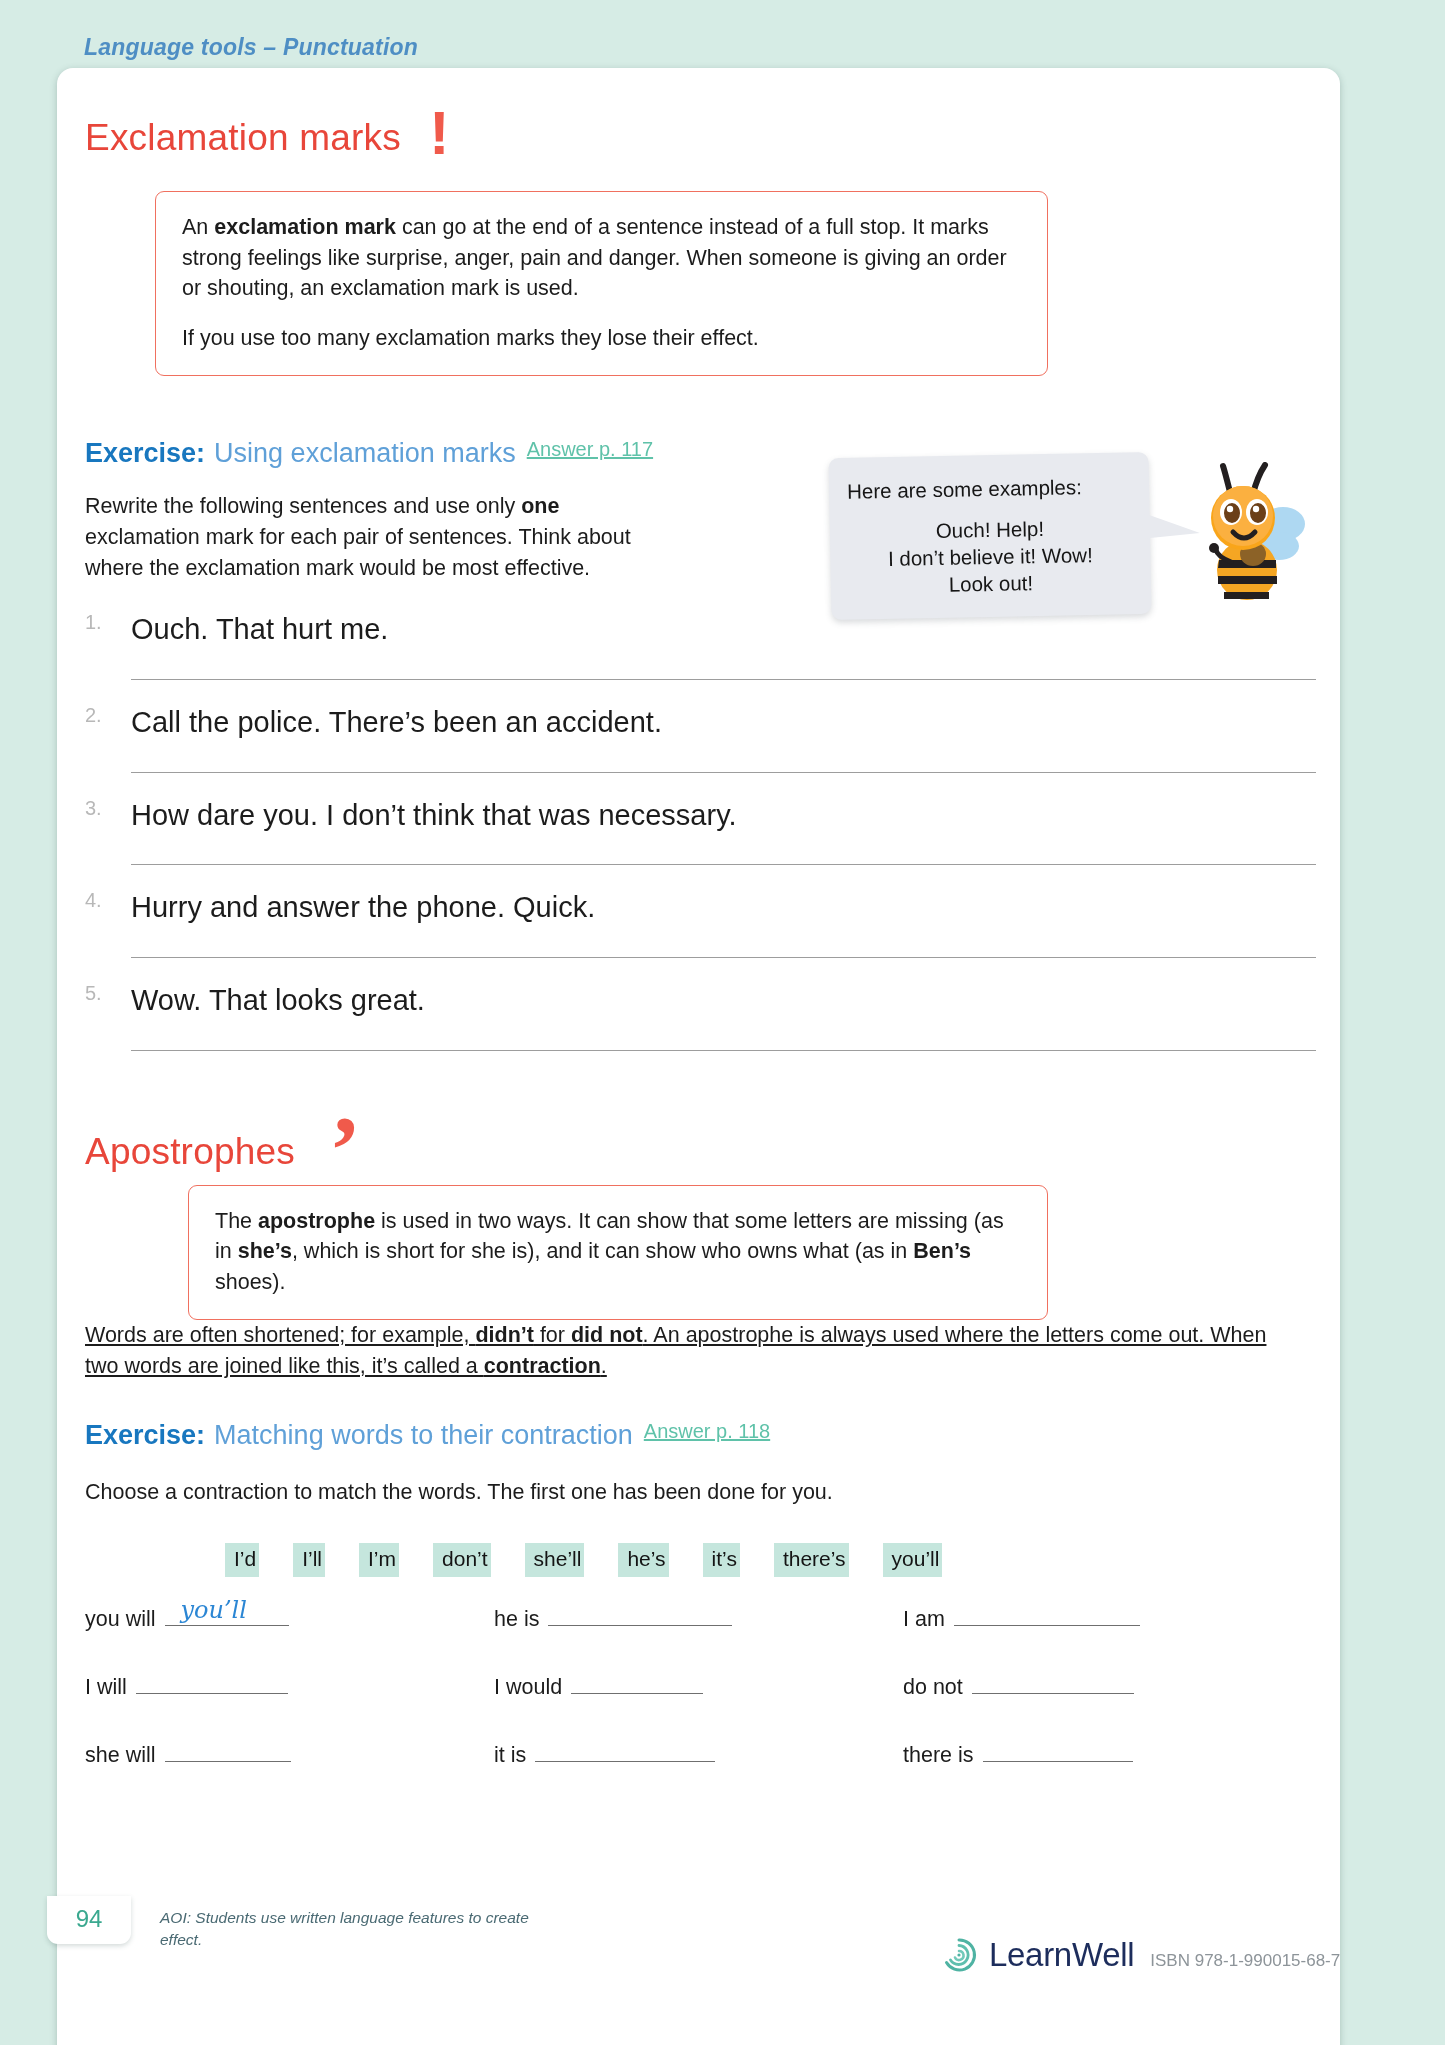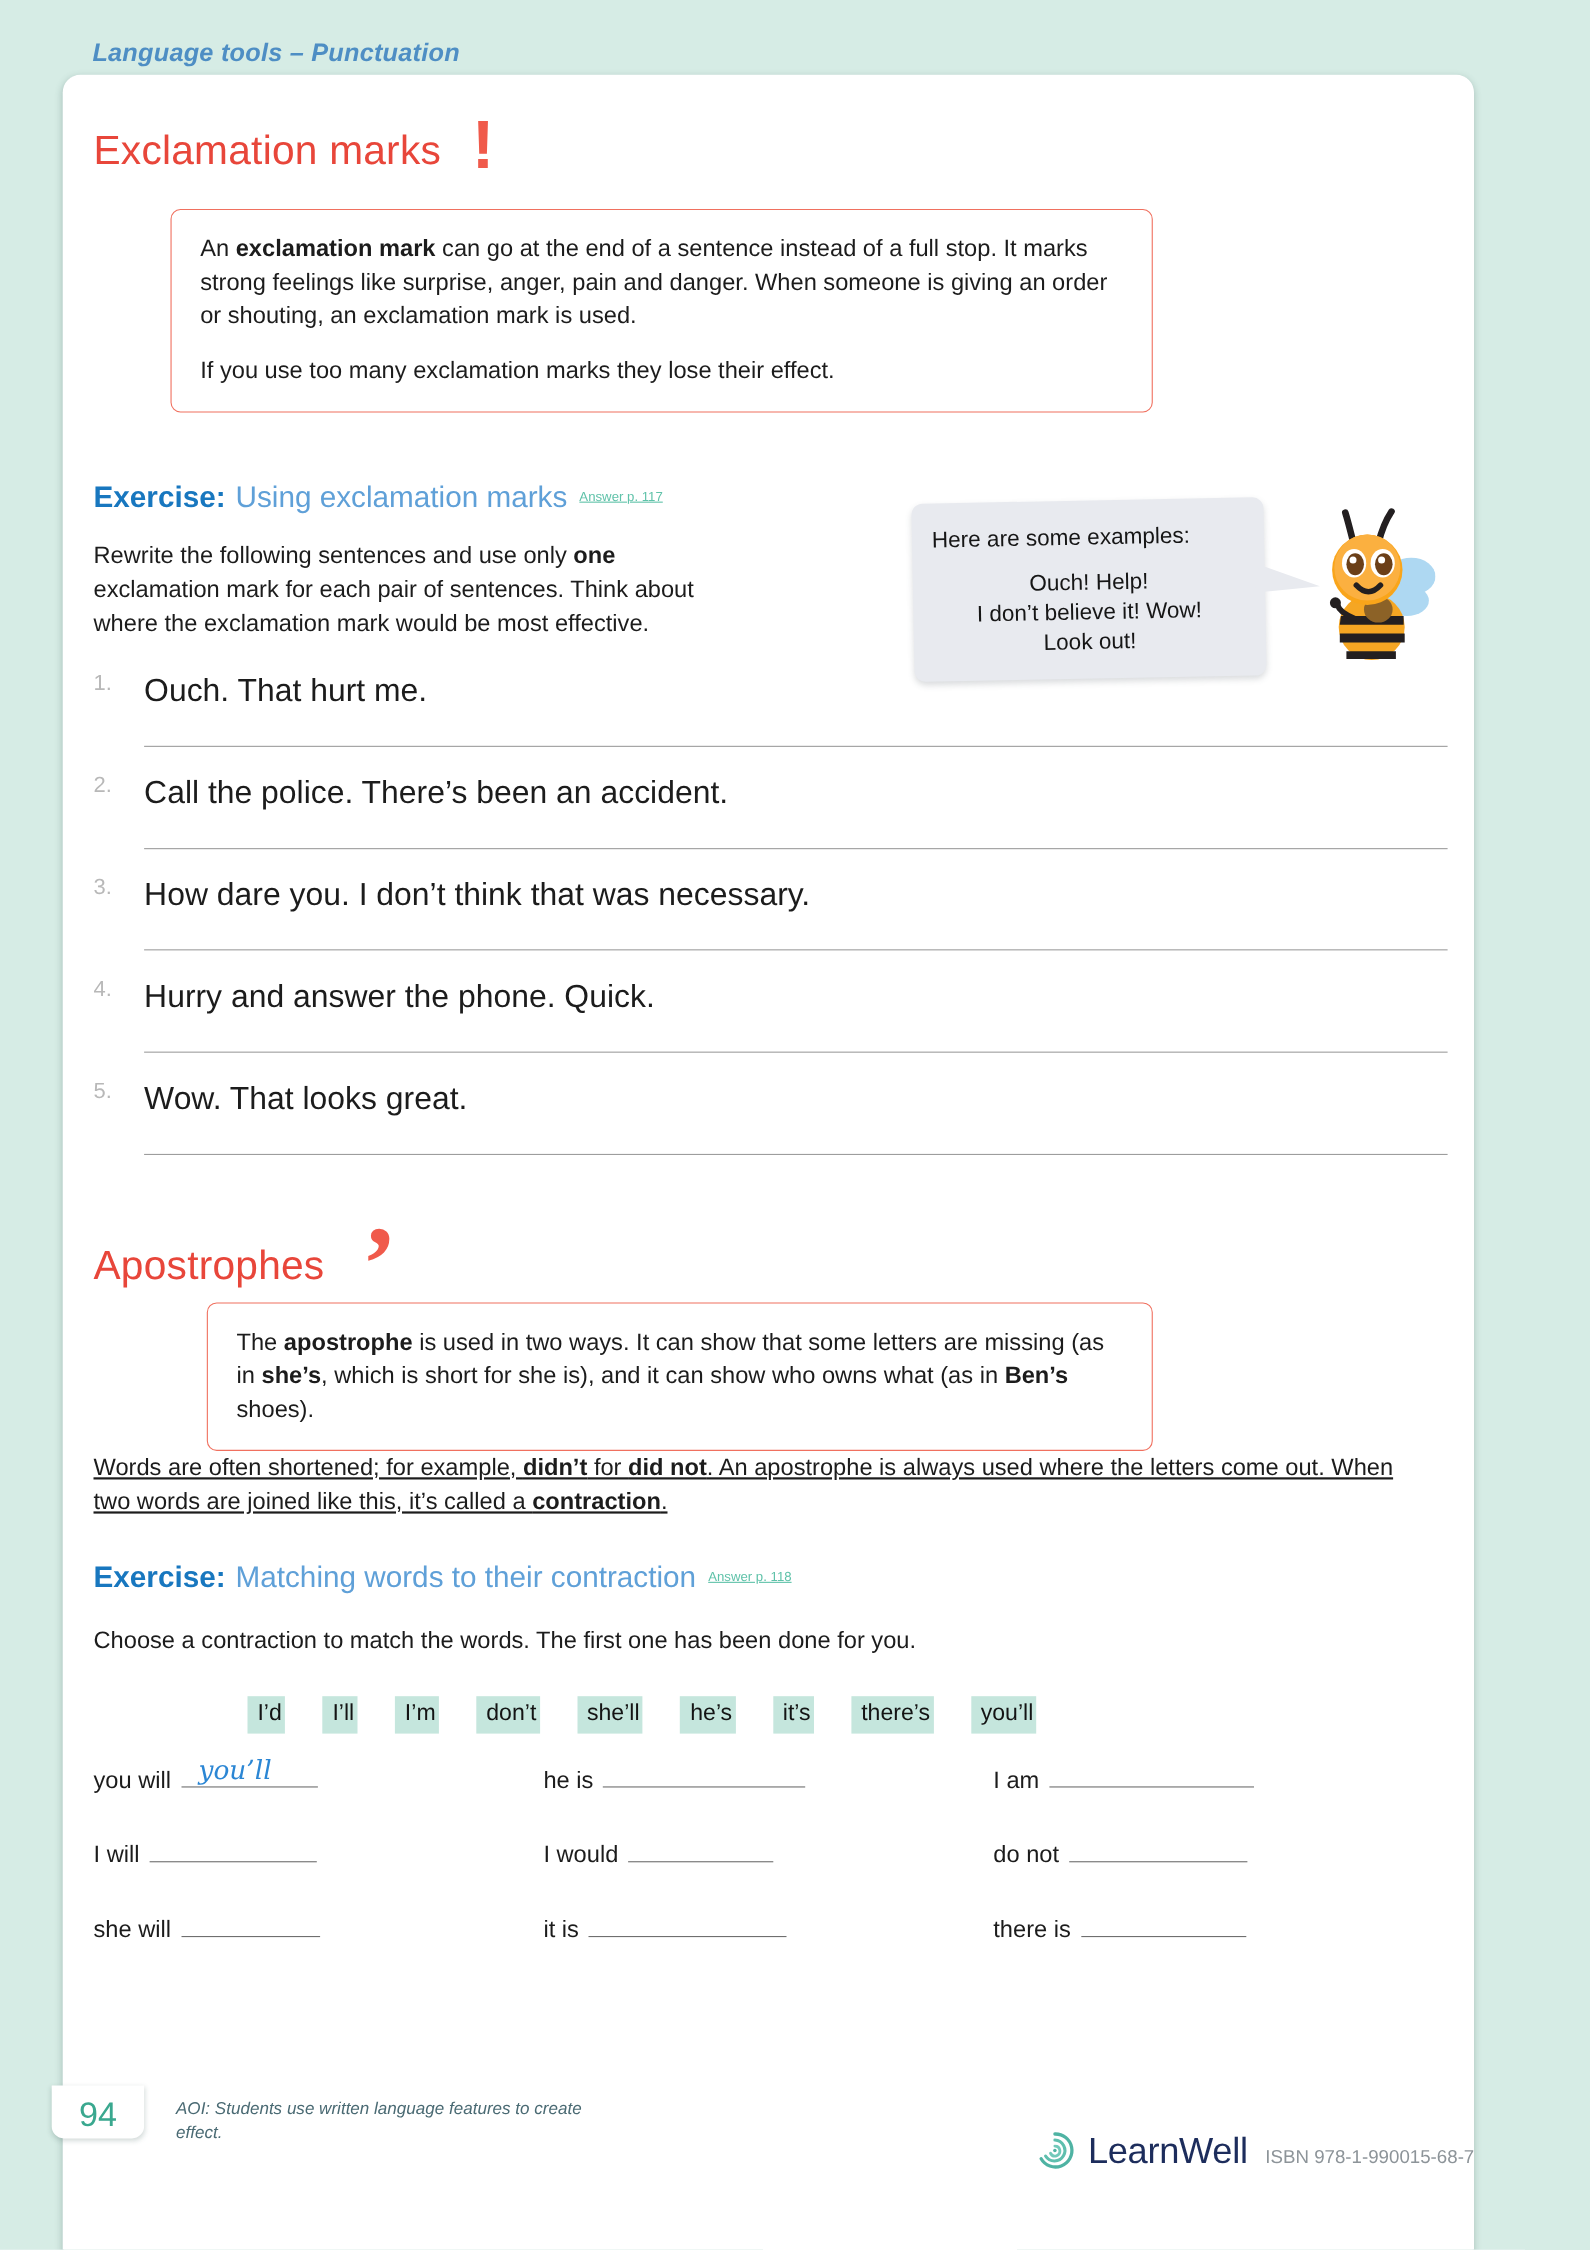--- a/index.html
+++ b/index.html
@@ -84,21 +84,21 @@
     font-weight: 700;
     color: #1877bf;
     margin-right: 9px;
   }
   .ex-title {
     font-size: 27px;
     color: #5fa0d8;
     font-weight: 400;
   }
   .ex-ans {
-    font-size: 12px;
+    font-size: 20px;
     color: #5fc2a9;
     text-decoration: underline;
     margin-left: 11px;
     position: relative;
     top: -6px;
   }
 
   
   .body-p {
     font-size: 21.5px;
@@ -213,21 +213,21 @@
     left: 47px; top: 1896px;
     width: 84px; height: 48px;
     background: #fff;
     border-radius: 0 0 11px 11px;
     box-shadow: 0 2px 5px rgba(60,90,85,.22);
   }
   .pagenum {
     position: absolute;
     left: 0; right: 0; top: 9px;
     text-align: center;
-    font-size: 31px;
+    font-size: 24px;
     color: #3aa88f;
   }
   .aoi {
     position: absolute;
     left: 160px; top: 1907px;
     width: 400px;
     font-size: 15.5px;
     font-style: italic;
     line-height: 1.4;
     color: #4a6a73;

